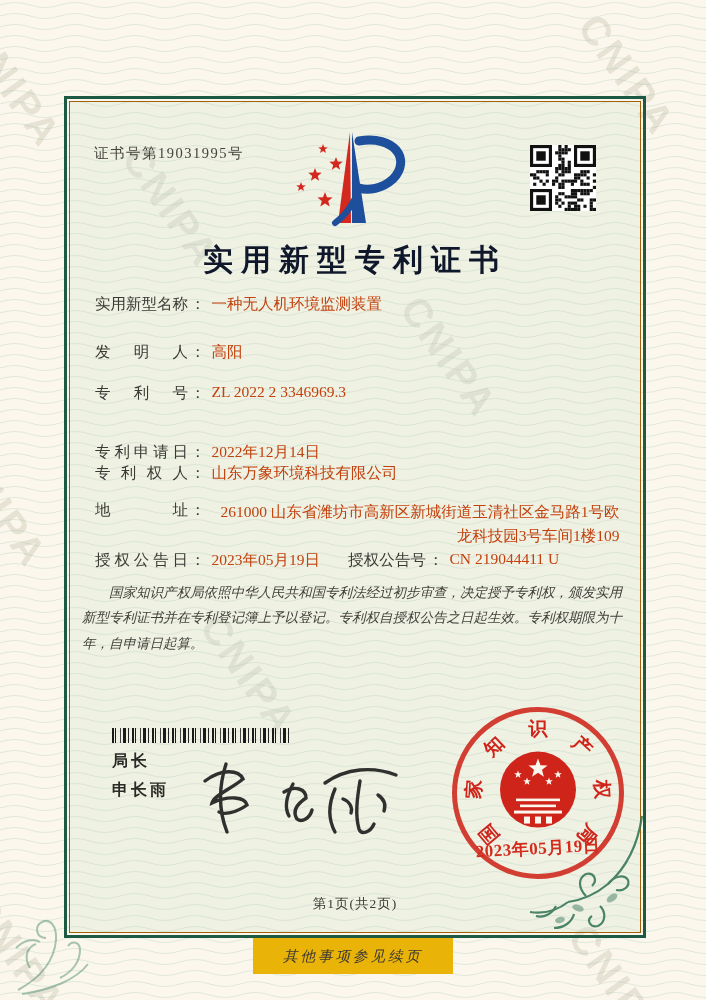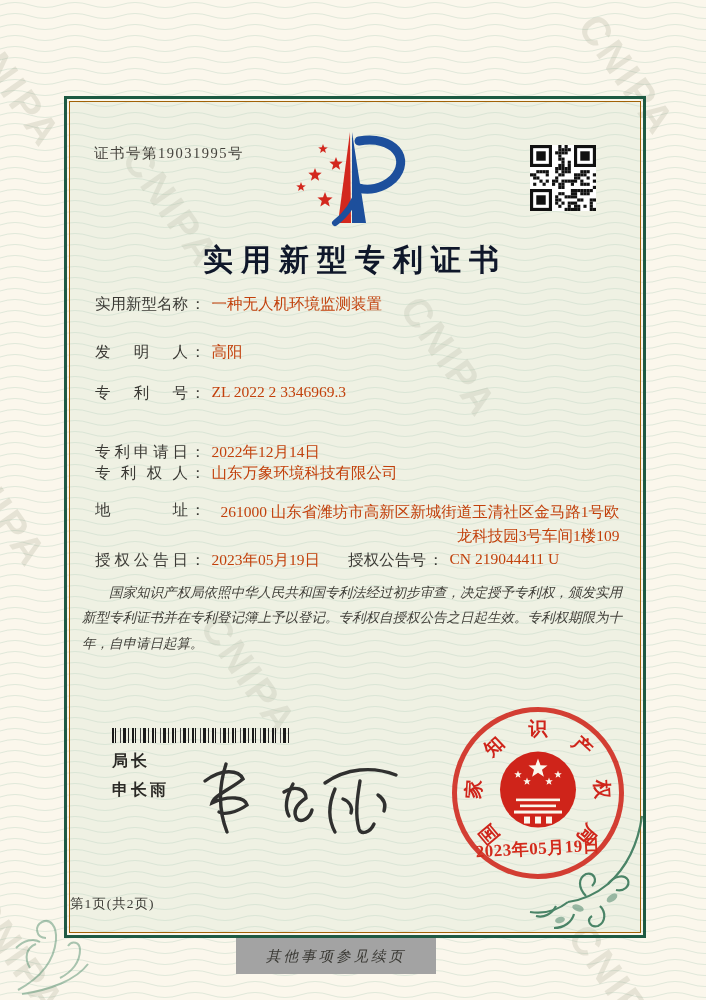--- a/index.html
+++ b/index.html
@@ -36,23 +36,23 @@
   .officer{position:absolute;left:42px;top:644px;font-size:16px;font-weight:bold;
            letter-spacing:3px;line-height:29px;color:#2b2a26;}
   .signature{position:absolute;left:122px;top:652px;width:240px;height:95px;}
   .seal{position:absolute;left:382px;top:605px;width:172px;height:172px;z-index:5;}
   .seal-ring{position:absolute;inset:0;border:5px solid rgba(207,36,26,0.88);border-radius:50%;}
   .seal-char{position:absolute;left:50%;top:50%;width:24px;margin-left:-12px;margin-top:-13px;
              text-align:center;font-size:19px;font-weight:bold;color:#cf241a;}
   .seal-emblem{position:absolute;left:50%;top:50%;transform:translate(-50%,-54%);}
   .seal-date{position:absolute;left:6px;top:130px;width:160px;text-align:center;font-size:17px;
              font-weight:bold;color:#d32b1c;transform:rotate(-3deg);letter-spacing:0.5px;}
-  .page-num{position:absolute;left:0;top:793px;width:100%;text-align:left;font-size:13.5px;
+  .page-num{position:absolute;left:0;top:793px;width:100%;text-align:center;font-size:13.5px;
             letter-spacing:1px;color:#3c3b36;}
-  .footer-note{position:absolute;left:236px;top:938px;width:200px;height:36px;background:#a3a3a3;
+  .footer-note{position:absolute;left:253px;top:938px;width:200px;height:36px;background:#eab308;
                z-index:3;display:flex;align-items:center;justify-content:center;font-size:14.5px;
                letter-spacing:3px;color:#3a3934;font-style:italic;}
   .flourish-br{position:absolute;right:-8px;bottom:-8px;z-index:4;}
   .flourish-bl{position:absolute;left:10px;top:878px;z-index:1;opacity:0.8;}
 </style>
 </head>
 <body>
 
 <div class="page">
 

